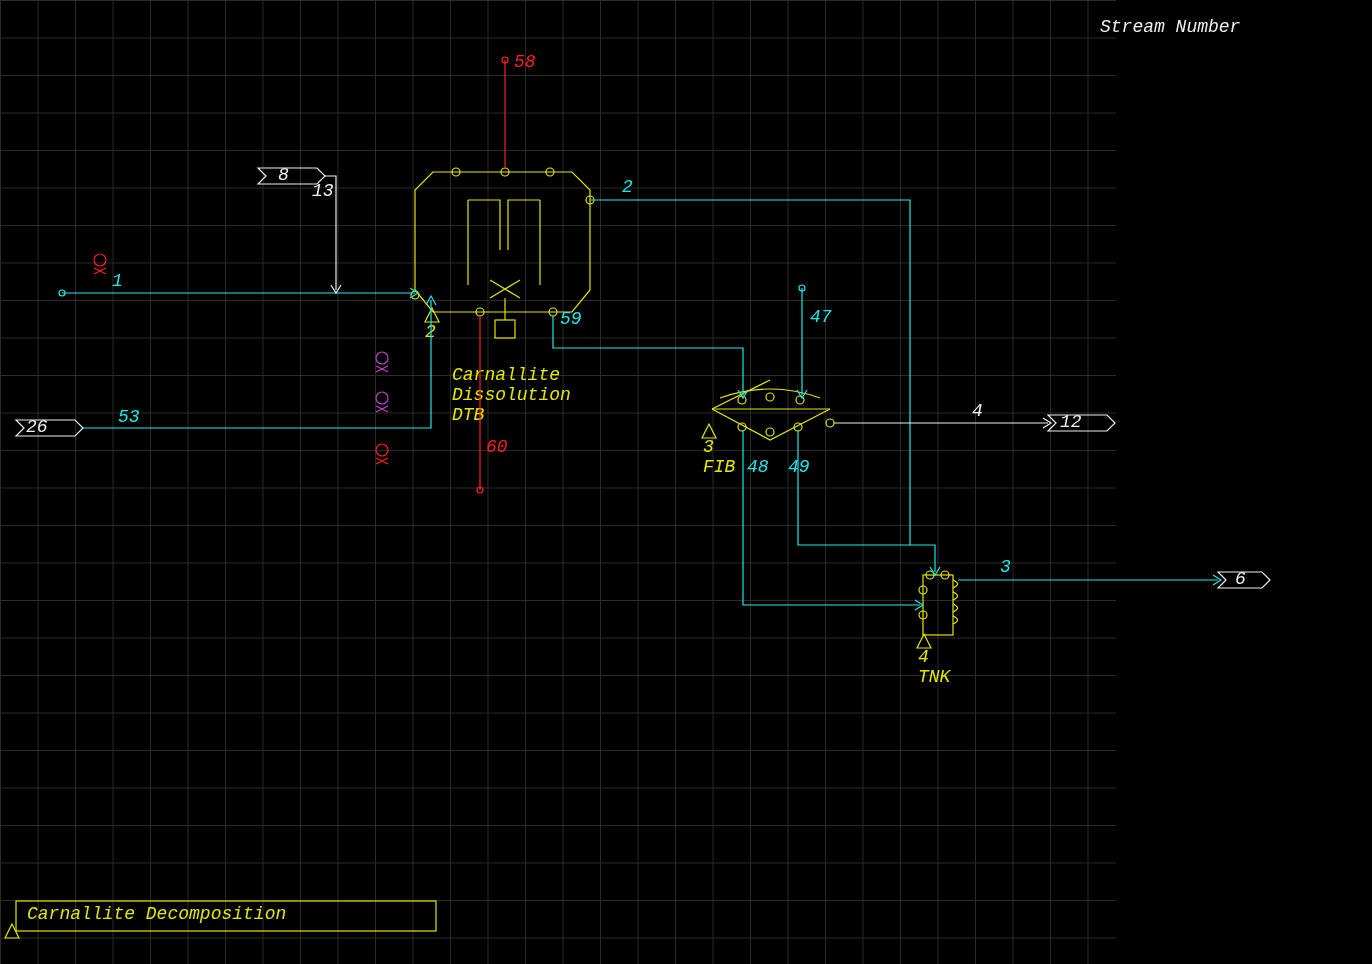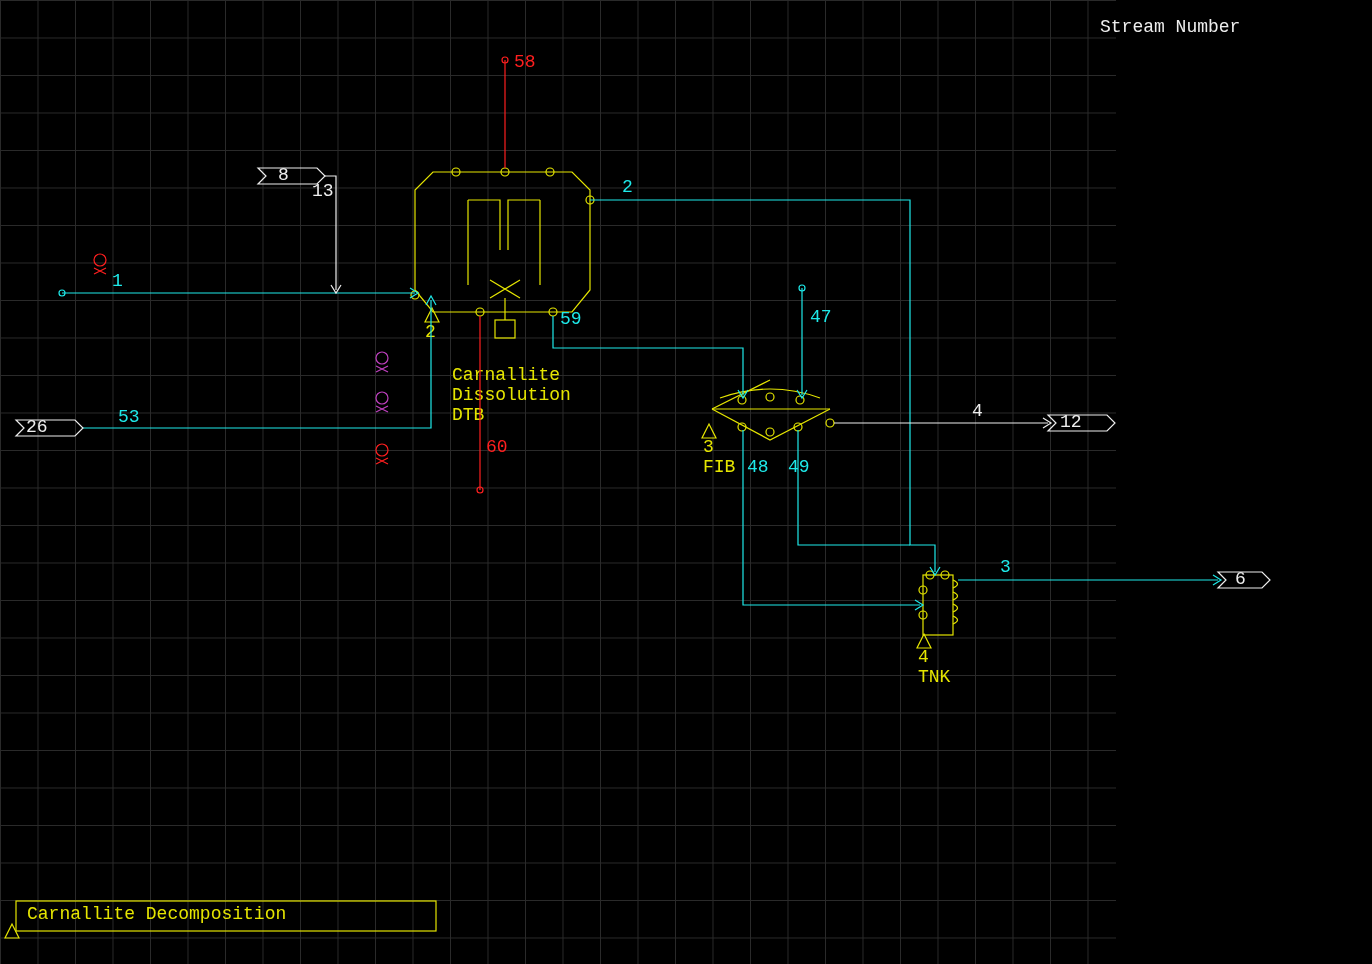--- a/index.html
+++ b/index.html
@@ -8,20 +8,21 @@
     width: 1372px;
     height: 964px;
     background: #000;
     font-family: "Courier New", monospace;
     overflow: hidden;
   }
   .canvas {
     position: relative;
     width: 1116px;
     height: 964px;
+    font-style: italic;
   }
   .grid {
     position: absolute;
     inset: 0;
     background-image:
       linear-gradient(to right, #2a2a2a 1px, transparent 1px),
       linear-gradient(to bottom, #2a2a2a 1px, transparent 1px);
     background-size: 37.5px 37.5px;
     background-position: 0 0;
   }

